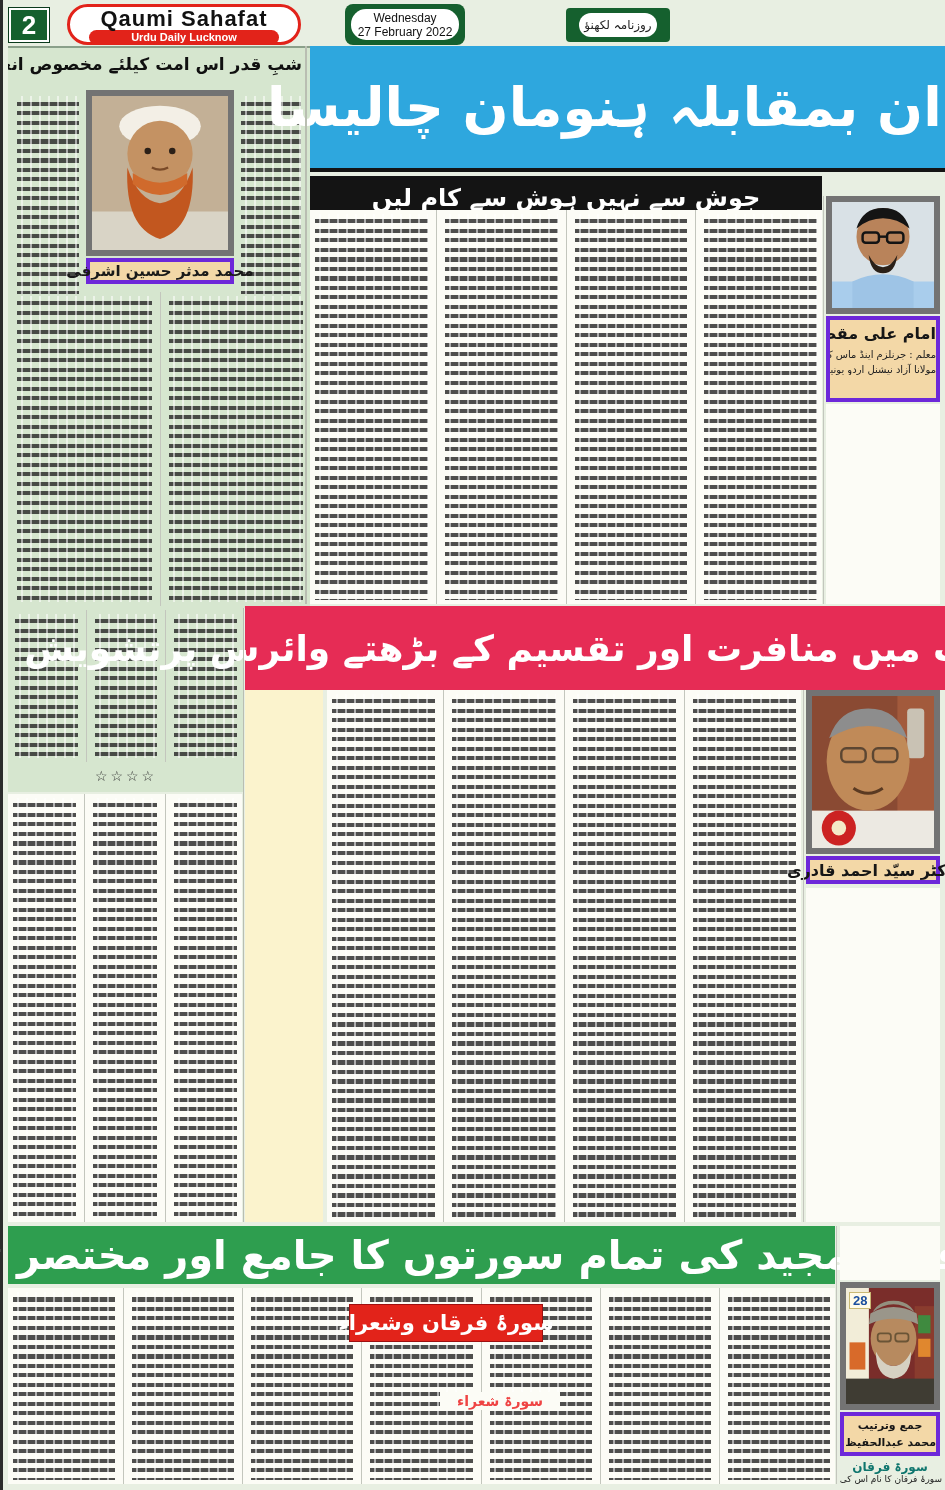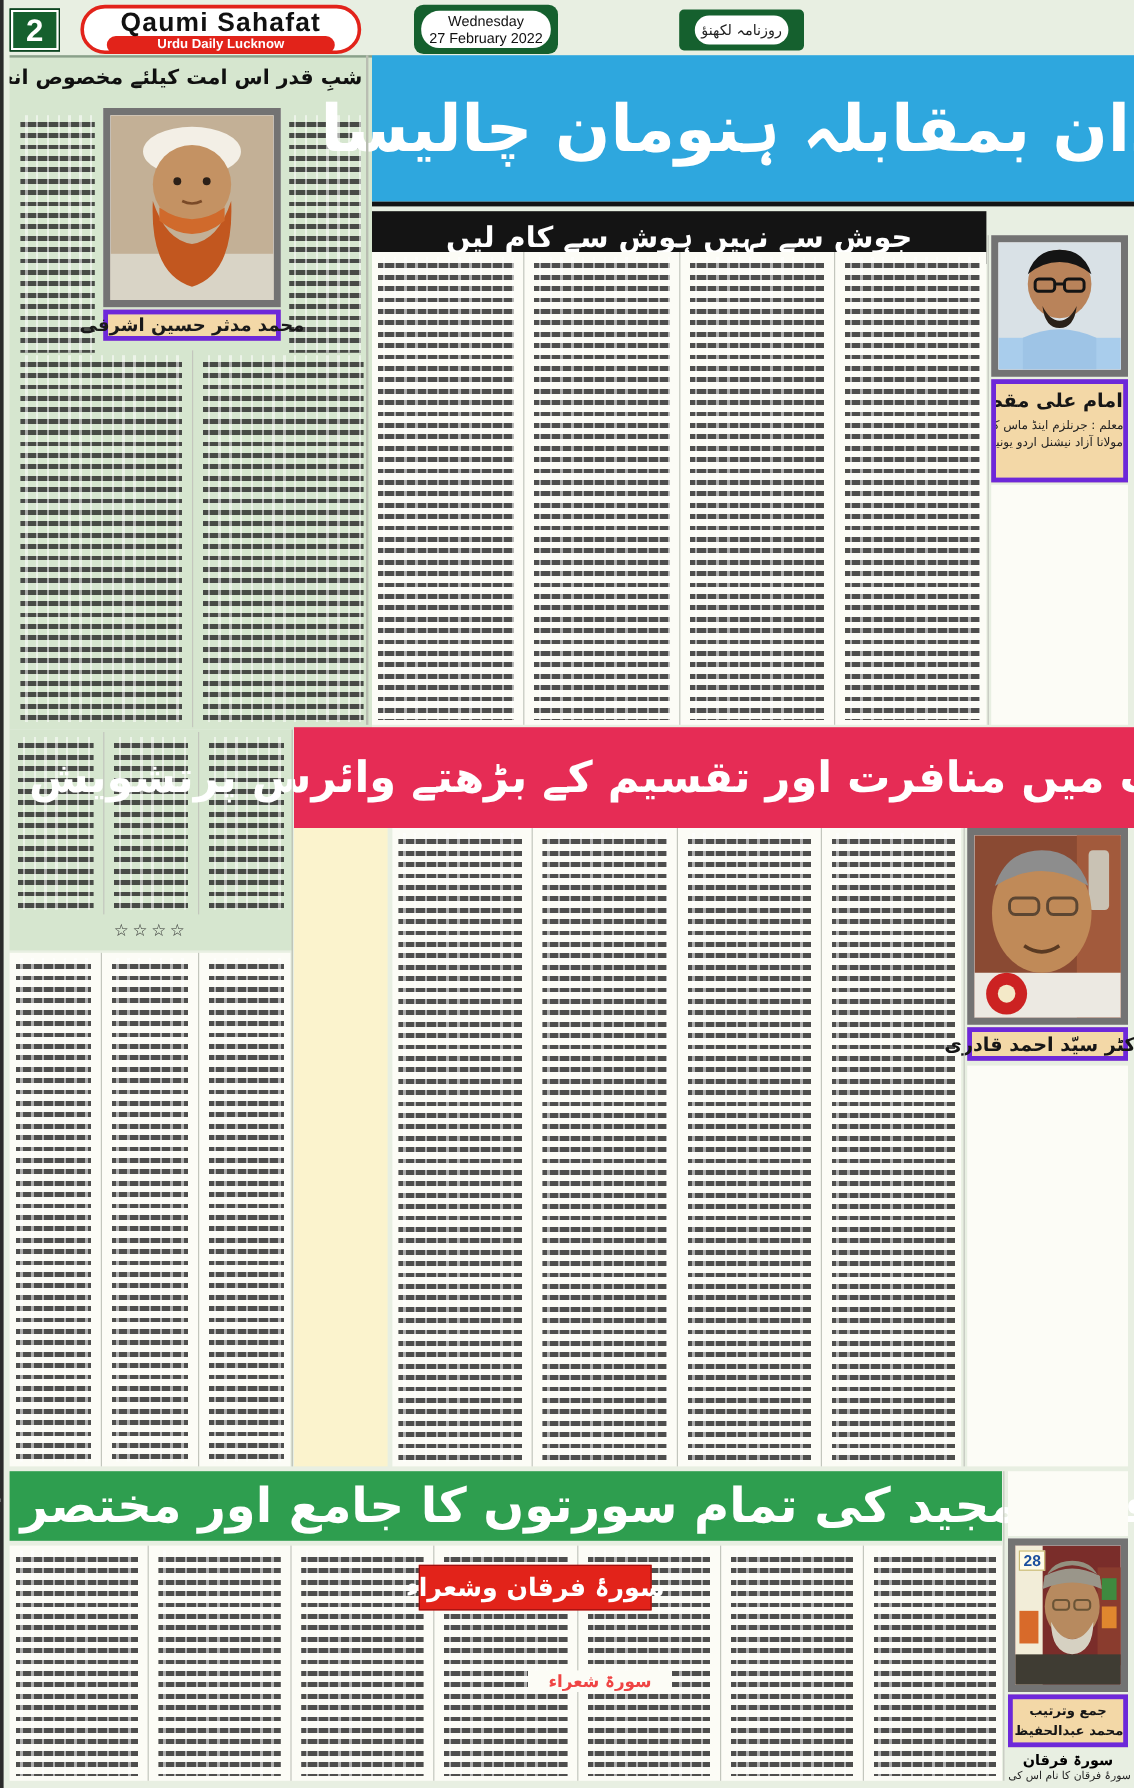--- a/index.html
+++ b/index.html
@@ -225,16 +225,16 @@
       <rect x="56" y="50" width="15" height="9" rx="3" fill="none" stroke="#6a5436" stroke-width="2"></rect>
       <path d="M34 70 Q34 98 54 100 Q74 98 74 70 Q66 86 54 86 Q42 86 34 70 Z" fill="#d6d1c2"></path>
     </svg>
     <div class="abs" style="left:3px;top:4px;padding:0 3px;background:#fffbe8;color:#1b4f9e;font-weight:bold;font-size:13px;font-family:'Liberation Sans',sans-serif;border:1px solid #c9b974;">28</div>
   </div>
 
   <div class="abs peach" style="left:840px;top:1412px;width:100px;height:44px;">
     <div class="rtl nowrap" style="text-align:center;font-weight:bold;font-size:11px;color:#161616;padding-top:3px;">جمع وترتیب</div>
     <div class="rtl nowrap" style="text-align:center;font-weight:bold;font-size:11px;color:#161616;padding-top:4px;overflow:hidden;">محمد عبدالحفیظ اسلامی حیدرآباد</div>
   </div>
-  <div class="abs rtl nowrap" style="left:840px;top:1460px;width:100px;text-align:center;font-weight:bold;font-size:12px;color:#000000;">سورۃ فرقان</div>
+  <div class="abs rtl nowrap" style="left:840px;top:1460px;width:100px;text-align:center;font-weight:bold;font-size:12px;color:#0f766e;">سورۃ فرقان</div>
   <div class="abs rtl nowrap" style="left:838px;top:1474px;width:104px;text-align:center;font-size:9px;color:#222;overflow:hidden;">سورۂ فرقان کا نام اس کی پہلی آیت</div>
 
 </div>
 
 </body></html>

